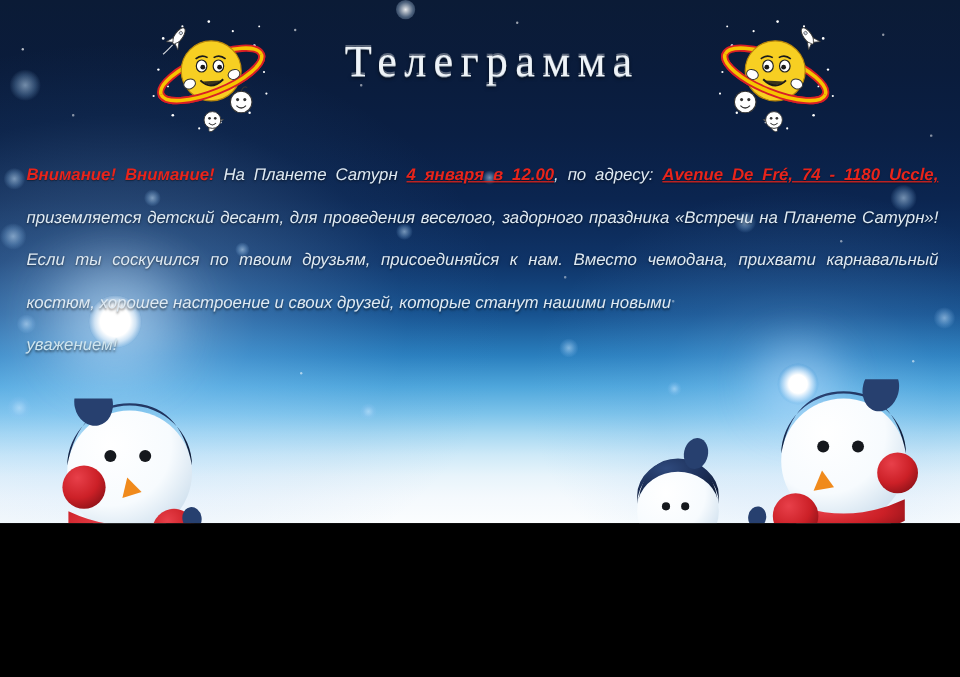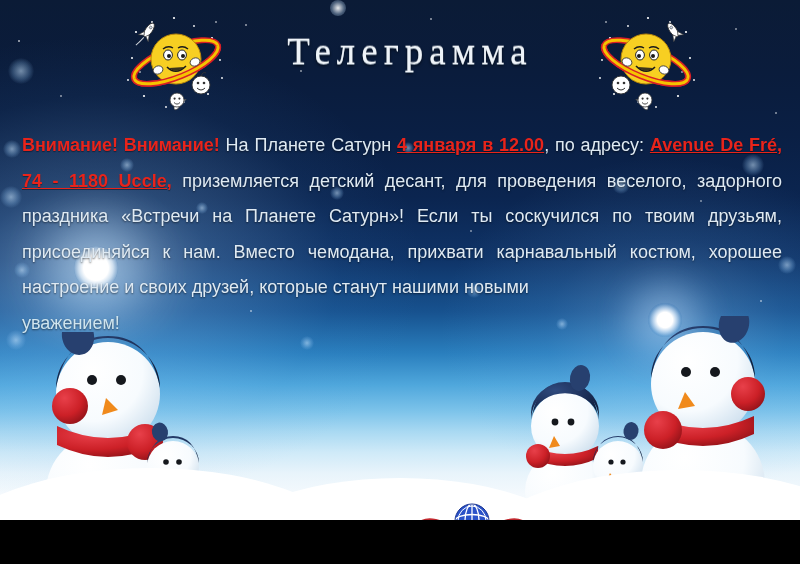--- a/index.html
+++ b/index.html
@@ -1,20 +1,20 @@
 <!DOCTYPE html>
 <html><head>
 <meta charset="utf-8">
 <style>
   html,body{margin:0;padding:0;background:#000;}
   body{font-family:"Liberation Sans",sans-serif;}
 
   #poster{
     position:relative;
-    width:800px;height:520px;
+    width:800px;height:436px;
     overflow:hidden;
     background:
       radial-gradient(ellipse 420px 300px at 95px 270px, rgba(190,225,255,0.50) 0%, rgba(150,205,255,0.22) 28%, rgba(80,150,220,0.06) 58%, rgba(0,0,0,0) 78%),
       radial-gradient(ellipse 300px 230px at 665px 330px, rgba(170,215,255,0.30) 0%, rgba(110,175,235,0.12) 40%, rgba(0,0,0,0) 75%),
       linear-gradient(to bottom,
         #0b1b36 0%,
         #0a1c3c 14%,
         #0a1f44 26%,
         #0b2550 38%,
         #0f3468 50%,
@@ -63,25 +63,26 @@
     font-family:"Liberation Serif","DejaVu Serif",serif;
     font-size:37px;letter-spacing:6px;font-weight:400;
     color:#eef3f8;
     text-shadow:0 1px 0 #7e8b99, 0 2px 3px rgba(0,0,0,.65), 0 -1px 0 rgba(255,255,255,.35);
     white-space:nowrap;
   }
 
   
   #body-text{
     position:absolute;left:22px;top:128px;width:760px;
-    font-size:18px;
+    font-size:14px;
     line-height:35.5px;
     color:#dfeaf3;
     text-align:justify;
     text-shadow:0 1px 2px rgba(0,0,0,.55);
+    font-style:italic;
   }
   #body-text .hl{color:#e8241b;font-weight:bold;text-shadow:0 1px 1px rgba(0,0,0,.4);}
   #body-text .hl-u{color:#e8241b;font-weight:bold;text-decoration:underline;text-shadow:0 1px 1px rgba(0,0,0,.4);}
   #body-text p{margin:0;}
   #body-text .last{text-align:left;color:#cfe5ef;}
 
   
   .snowdrift{position:absolute;border-radius:50%;background:#ffffff;}
 
   

